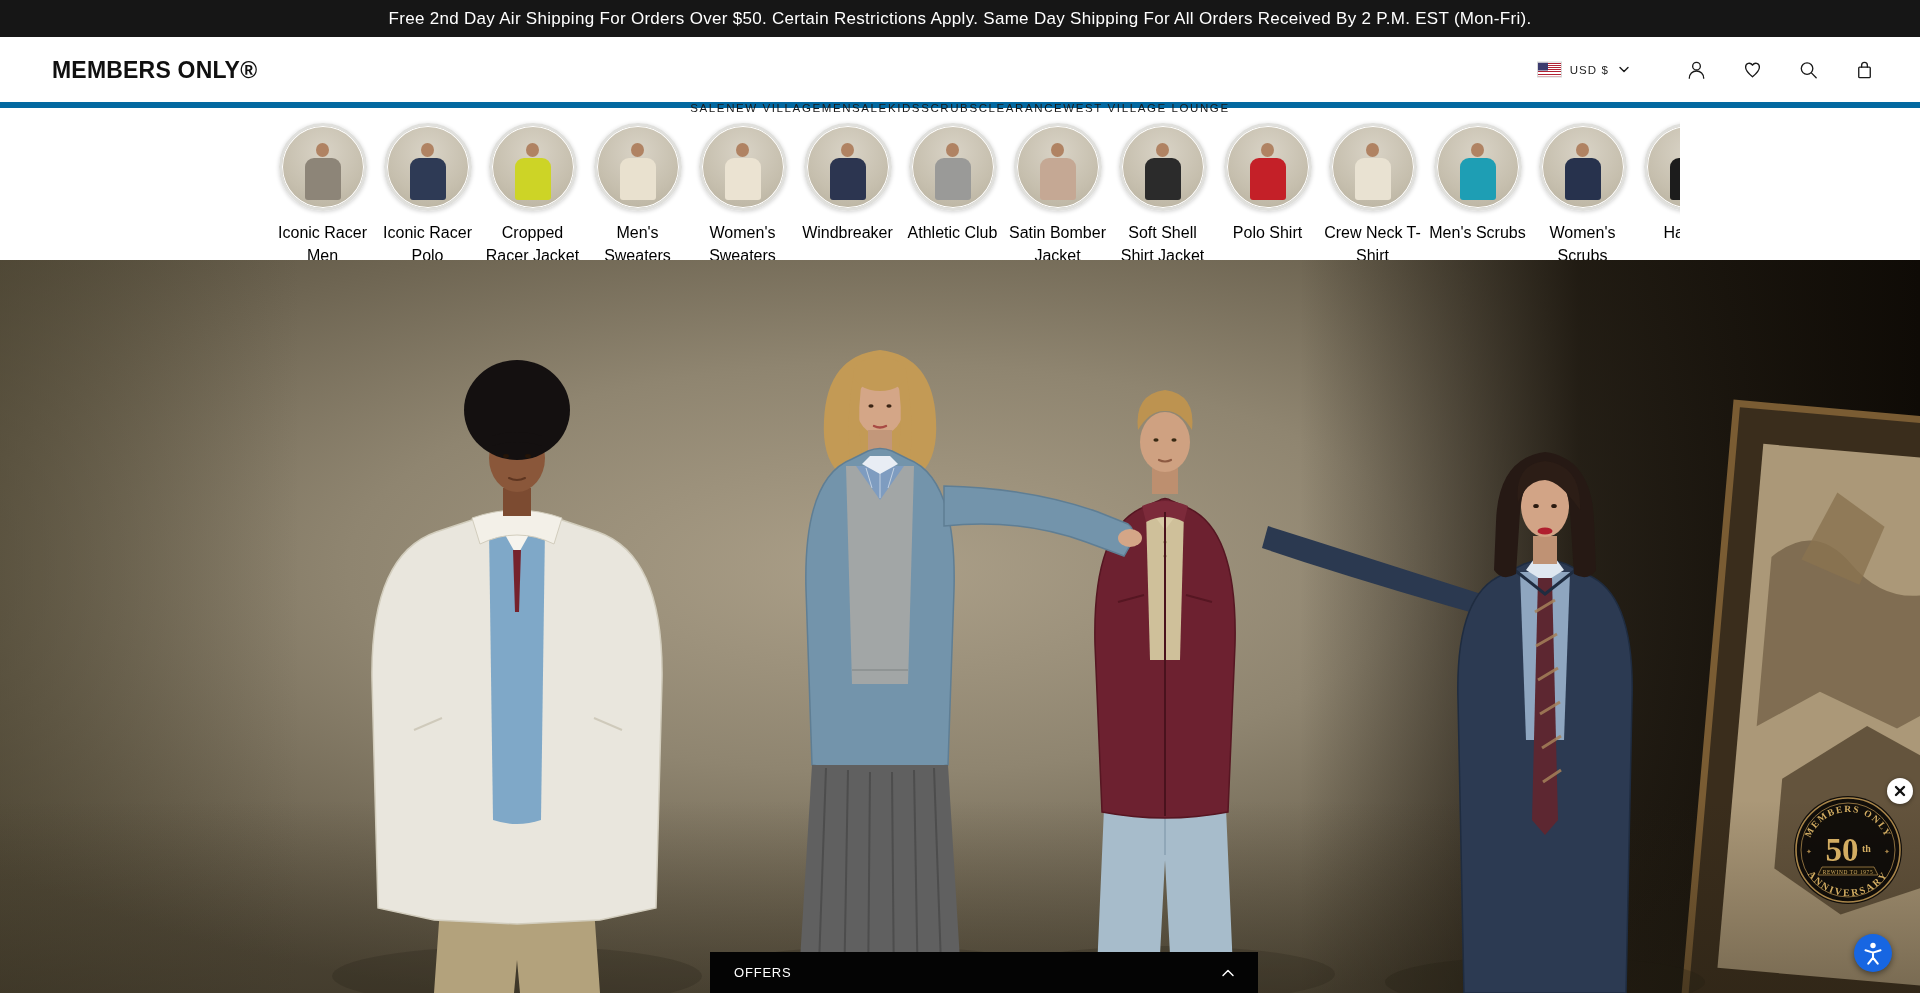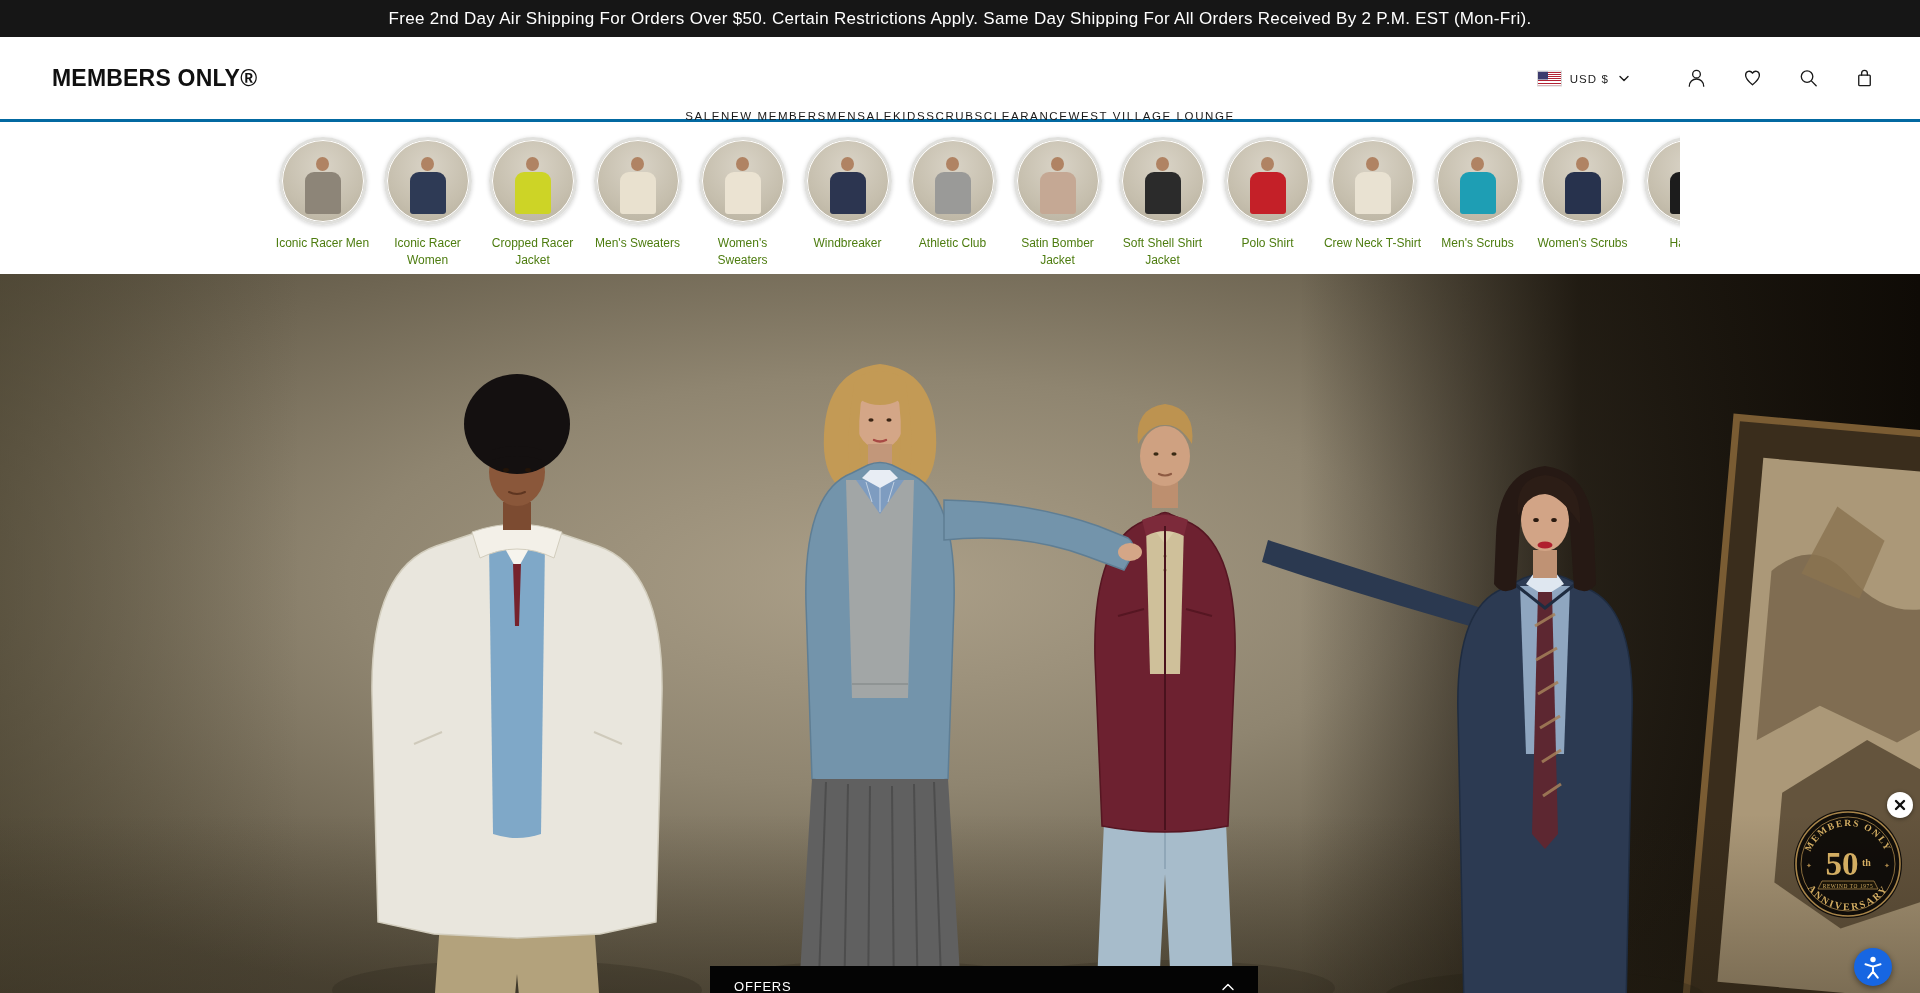--- a/index.html
+++ b/index.html
@@ -5,21 +5,21 @@
   * { margin:0; padding:0; box-sizing:border-box; }
   html,body { width:1920px; height:993px; overflow:hidden; background:#fff;
               font-family:"Liberation Sans", sans-serif; }
 
   
   .announce { height:37px; background:#161616; color:#fff; display:flex;
               align-items:center; justify-content:center; font-size:17px;
               letter-spacing:.3px; }
 
   
-  .header { position:relative; height:85px; background:#fff; border-bottom:3px solid #0369a1;padding-left:44px; }
+  .header { position:relative; height:71px; background:#fff; border-bottom:6px solid #0369a1;padding-left:44px; }
   .logo { position:absolute; left:52px; top:50%; transform:translateY(-50%);
           font-size:23px; font-weight:700; letter-spacing:.2px; color:#101010; cursor:pointer; }
   .nav { position:absolute; left:50%; top:50%; transform:translate(-50%,-50%);
          display:flex; white-space:nowrap;margin-top:38px; }
   .nav-item { font-size:11.5px; letter-spacing:1.6px; font-weight:500; color:#1a1a1a; cursor:pointer; }
   .actions { position:absolute; right:44px; top:50%; transform:translateY(-50%);
              display:flex; align-items:center; gap:33px; }
   .currency { display:flex; align-items:center; gap:9px; margin-right:22px; cursor:pointer; }
   .currency-label { font-size:11.5px; letter-spacing:1.1px; color:#222; }
   .flag { width:23px; height:14px; position:relative; overflow:hidden;
@@ -33,21 +33,21 @@
   .cat-window { width:1680px; overflow:hidden; }
   .cat-track { display:flex; flex-wrap:nowrap; padding-left:270px; padding-top:15px; width:1740px; }
   .cat-item { flex:0 0 105px; display:flex; flex-direction:column; align-items:center; cursor:pointer; }
   .cat-thumb { width:88px; height:88px; border-radius:50%; border:3px solid #e0e0dd;
                background:radial-gradient(circle at 50% 32%, #d9d3c6 0%, #c6bfae 60%, #b5ae9c 100%);
                box-shadow:0 1px 4px rgba(0,0,0,.18), inset 0 0 0 1px #fff; position:relative; overflow:hidden; }
   .mini-head { position:absolute; left:50%; top:17px; width:13px; height:14px; margin-left:-6.5px;
                border-radius:50%; background:#b08363; }
   .mini-body { position:absolute; left:50%; top:32px; width:36px; height:42px; margin-left:-18px;
                border-radius:9px 9px 3px 3px; background:var(--jacket,#888); }
-  .cat-label { margin-top:10px; font-size:12px; line-height:1.45; color:#4d7c0f; text-align:center;
+  .cat-label { margin-top:10px; font-size:16px; line-height:1.45; color:#000000; text-align:center;
                width:101px; }
 
   
   .hero { position:relative; width:1920px; height:733px; overflow:hidden; background:#756b57; }
   .hero-art { display:block; }
 
   .offers { position:absolute; left:710px; bottom:0; width:548px; height:41px; background:#040404;
             display:flex; align-items:center; justify-content:space-between; padding:0 20px 0 24px;
             cursor:pointer; }
   .offers-label { color:#fff; font-size:13px; letter-spacing:.8px; font-weight:500; }
@@ -70,21 +70,21 @@
 
 <div class="announce">
   <span>Free 2nd Day Air Shipping For Orders Over $50. Certain Restrictions Apply. Same Day Shipping For All Orders Received By 2 P.M. EST (Mon-Fri).</span>
 </div>
 
 <div class="header">
   <div class="logo">MEMBERS ONLY®</div>
 
   <div class="nav">
     <span class="nav-item">SALE</span>
-    <span class="nav-item">NEW MEMBERS</span>
+    <span class="nav-item">NEW VILLAGE</span>
     <span class="nav-item">MEN</span>
     <span class="nav-item">SALE</span>
     <span class="nav-item">KIDS</span>
     <span class="nav-item">SCRUBS</span>
     <span class="nav-item">CLEARANCE</span>
     <span class="nav-item">WEST VILLAGE LOUNGE</span>
   </div>
 
   <div class="actions">
     <div class="currency">
@@ -121,21 +121,21 @@
             <div class="mini-head"></div>
             <div class="mini-body"></div>
           </div>
           <div class="cat-label">Iconic Racer Men</div>
         </div>
       <div class="cat-item" style="--jacket: #2e3a55;">
           <div class="cat-thumb">
             <div class="mini-head"></div>
             <div class="mini-body"></div>
           </div>
-          <div class="cat-label">Iconic Racer Women</div>
+          <div class="cat-label">Iconic Racer Polo</div>
         </div>
       <div class="cat-item" style="--jacket: #cdd426;">
           <div class="cat-thumb">
             <div class="mini-head"></div>
             <div class="mini-body"></div>
           </div>
           <div class="cat-label">Cropped Racer Jacket</div>
         </div>
       <div class="cat-item" style="--jacket: #e9e1cf;">
           <div class="cat-thumb">

